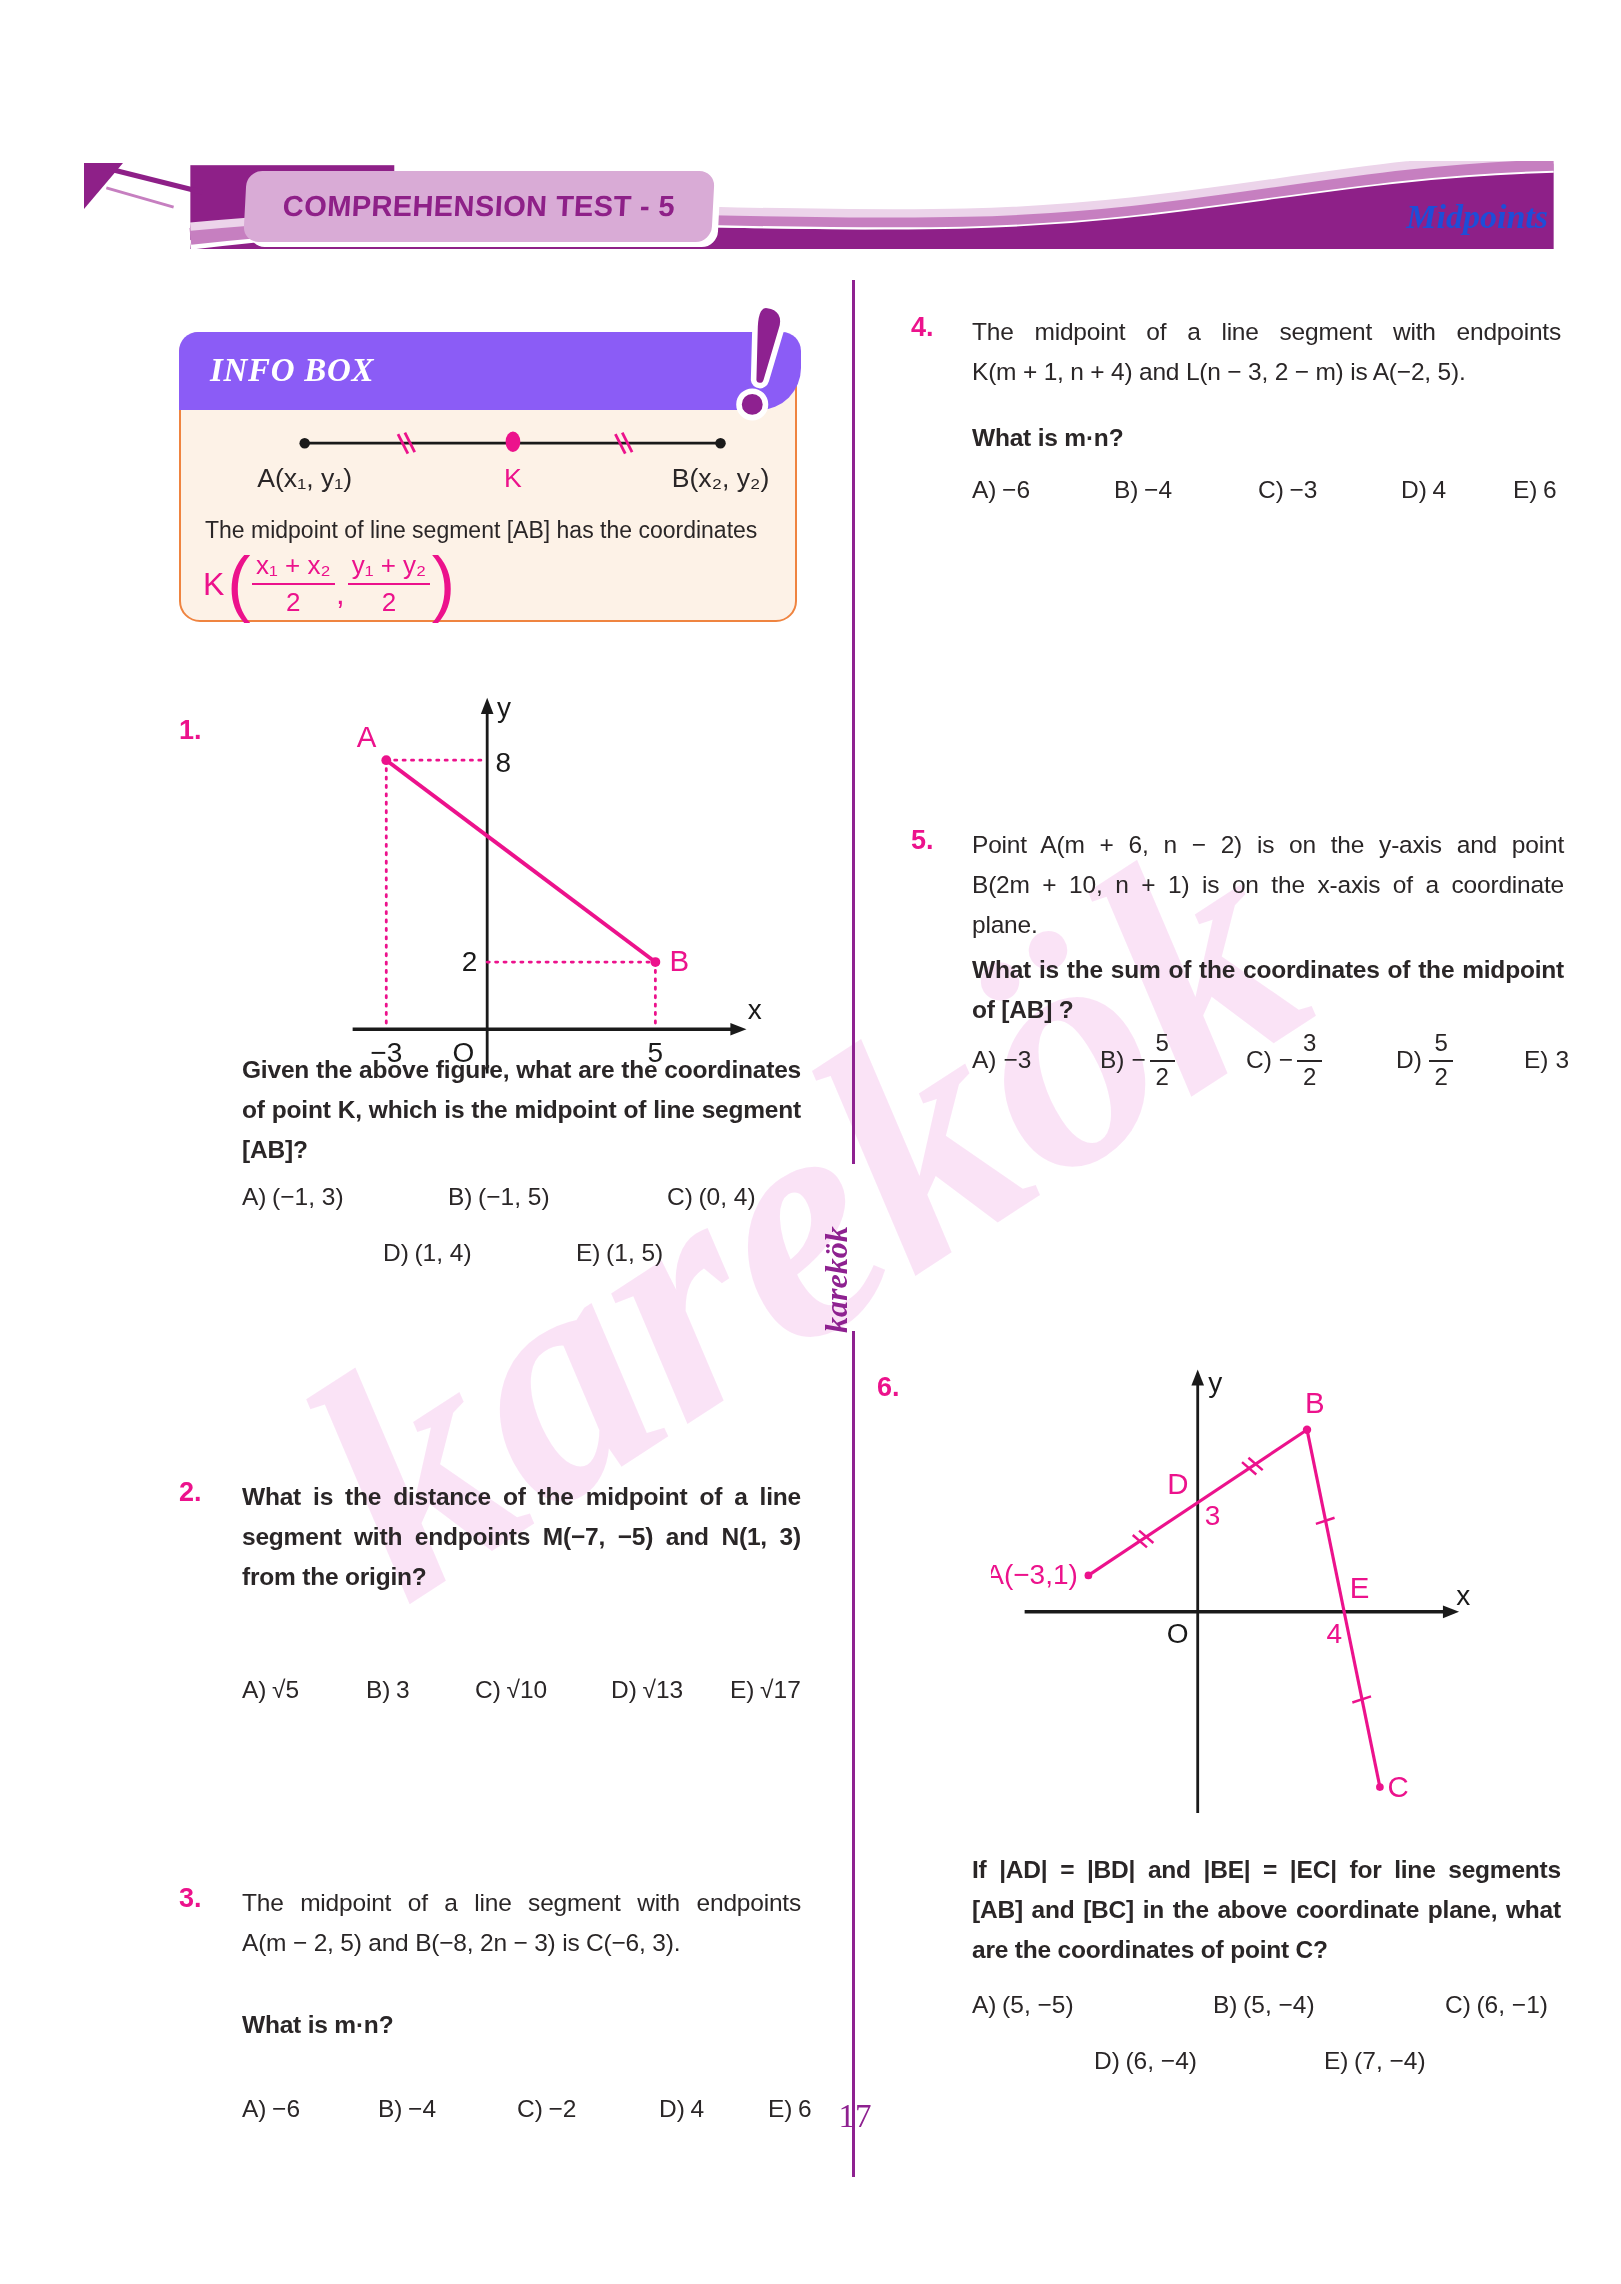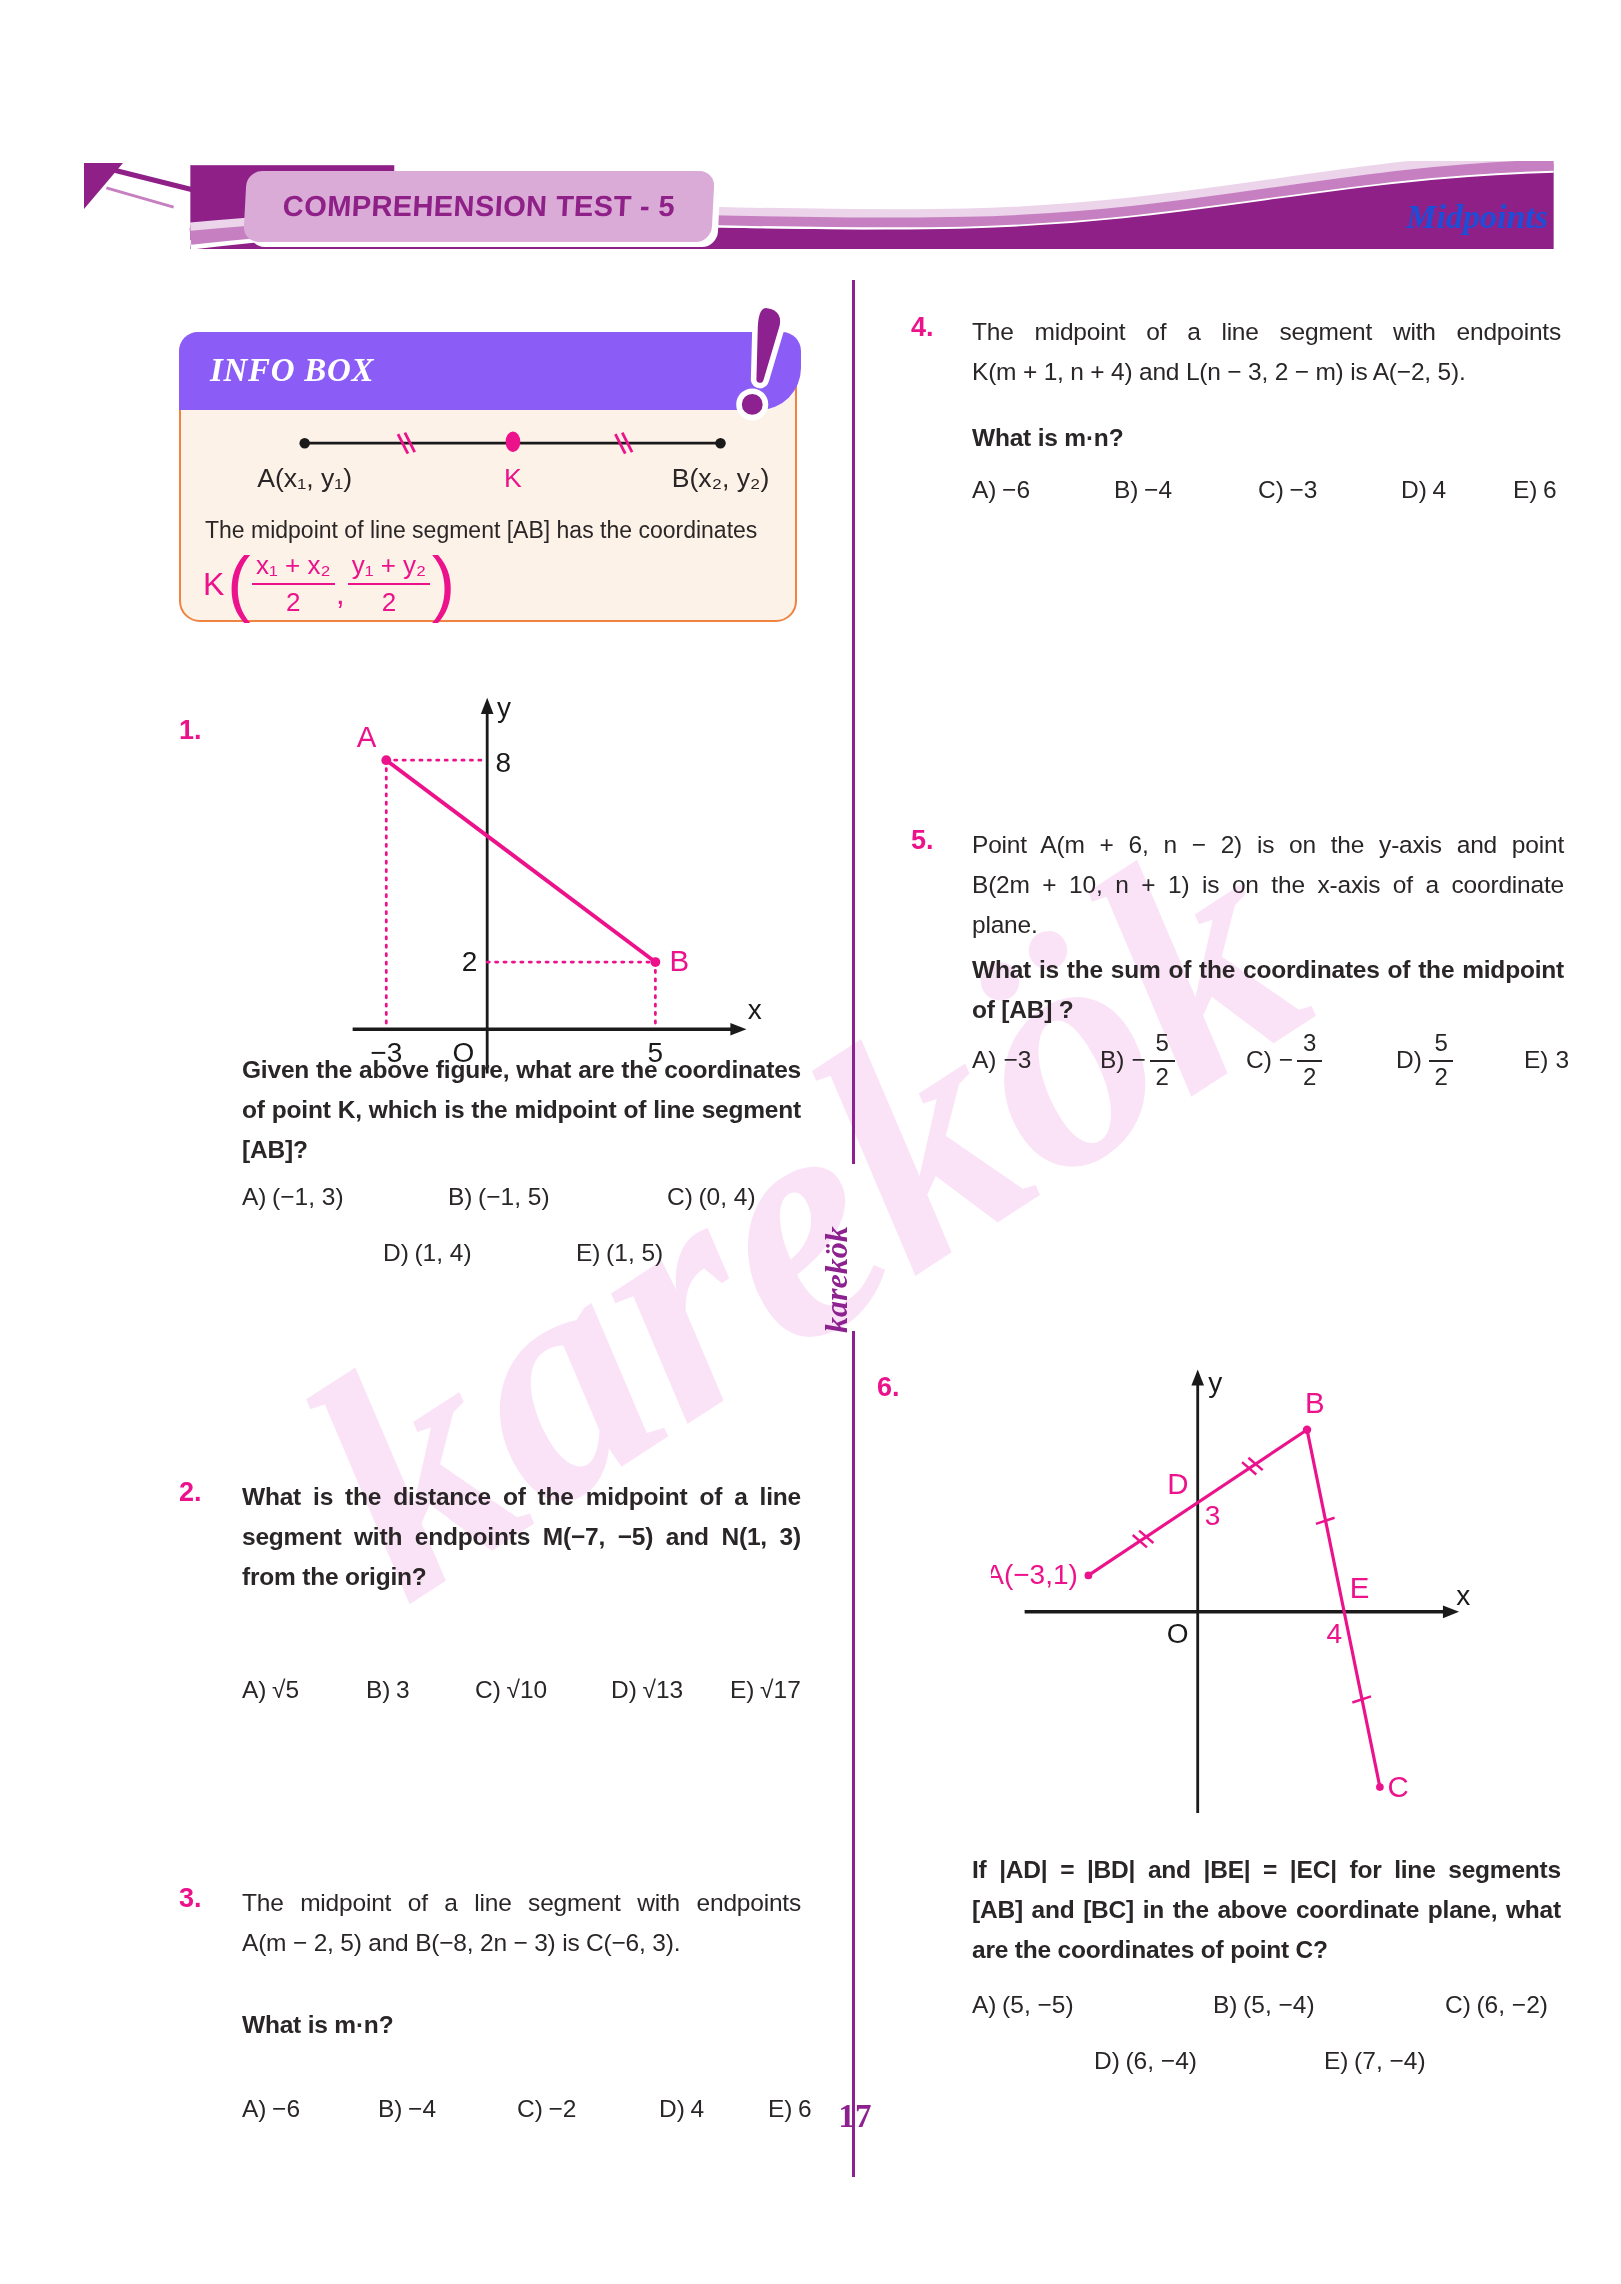--- a/index.html
+++ b/index.html
@@ -68,21 +68,21 @@
   .opt .letter{margin-right:5.6px;}
   .fig{position:absolute;z-index:2;}
   .fig text{font-family:"Liberation Sans","DejaVu Sans",sans-serif;}
   .frac-opt{display:flex;align-items:center;height:91px;}
   .frac-opt .letter{margin-right:7px;}
   .frac-opt .opt-minus{margin-right:4.2px;}
   .frac-opt .vfrac{font-size:24px;line-height:29px;color:#2a2627;}
   .frac-opt .vfrac .vnum{border-bottom:2.1px solid #2a2627;padding:0 5.6px 2.1px;}
 
   .pageno{position:absolute;left:813px;top:2098px;width:84px;text-align:center;z-index:2;
-    font-family:"Liberation Serif","DejaVu Serif",serif;font-size:33px;color:#8e2190;font-weight:bold;}
+    font-family:"Liberation Serif","DejaVu Serif",serif;font-size:33px;color:#8e2190;}
 </style>
 </head>
 <body>
 
 <div id="page">
 
   <div class="watermark">karekök</div>
 
   <div class="corner-tri"></div>
   <div class="streak1"></div>
@@ -297,19 +297,19 @@
     <text x="512" y="338" font-size="42" fill="#ec128c">E</text>
     <text x="490" y="402" font-size="40" text-anchor="middle" fill="#ec128c">4</text>
   </svg>
   <div class="qtext bold" style="left:972px;top:1850px;width:589px;">
     <div class="jline">If |AD| = |BD| and |BE| = |EC| for line segments</div>
     <div class="jline">[AB] and [BC] in the above coordinate plane, what</div>
     <div class="jline-last">are the coordinates of point C?</div>
   </div>
   <div class="opt" style="left:972px;top:1991px;"><span class="letter">A)</span><span>(5, −5)</span></div>
   <div class="opt" style="left:1213px;top:1991px;"><span class="letter">B)</span><span>(5, −4)</span></div>
-  <div class="opt" style="left:1445px;top:1991px;"><span class="letter">C)</span><span>(6, −2)</span></div>
+  <div class="opt" style="left:1445px;top:1991px;"><span class="letter">C)</span><span>(6, −1)</span></div>
   <div class="opt" style="left:1094px;top:2047px;"><span class="letter">D)</span><span>(6, −4)</span></div>
   <div class="opt" style="left:1324px;top:2047px;"><span class="letter">E)</span><span>(7, −4)</span></div>
 
   <div class="pageno">17</div>
 </div>
 
 
 </body></html>

